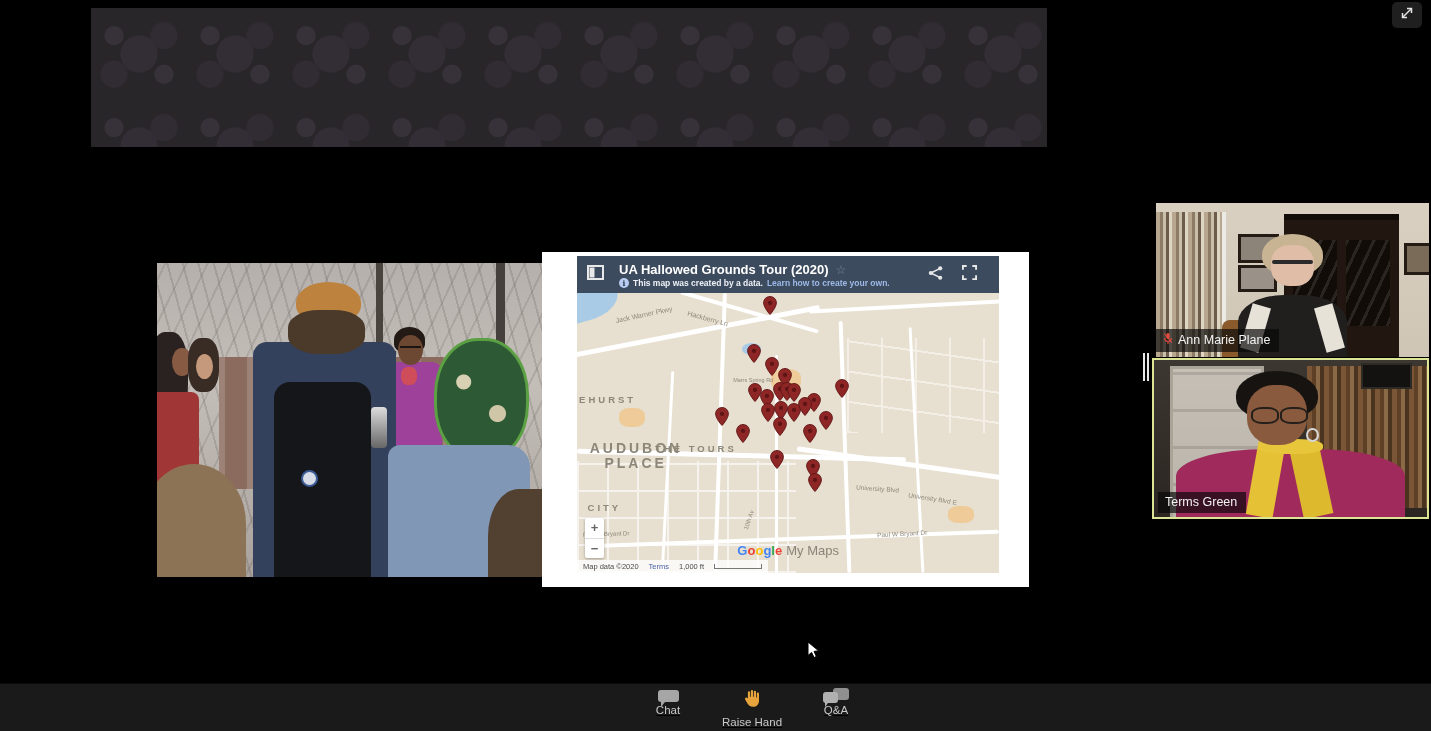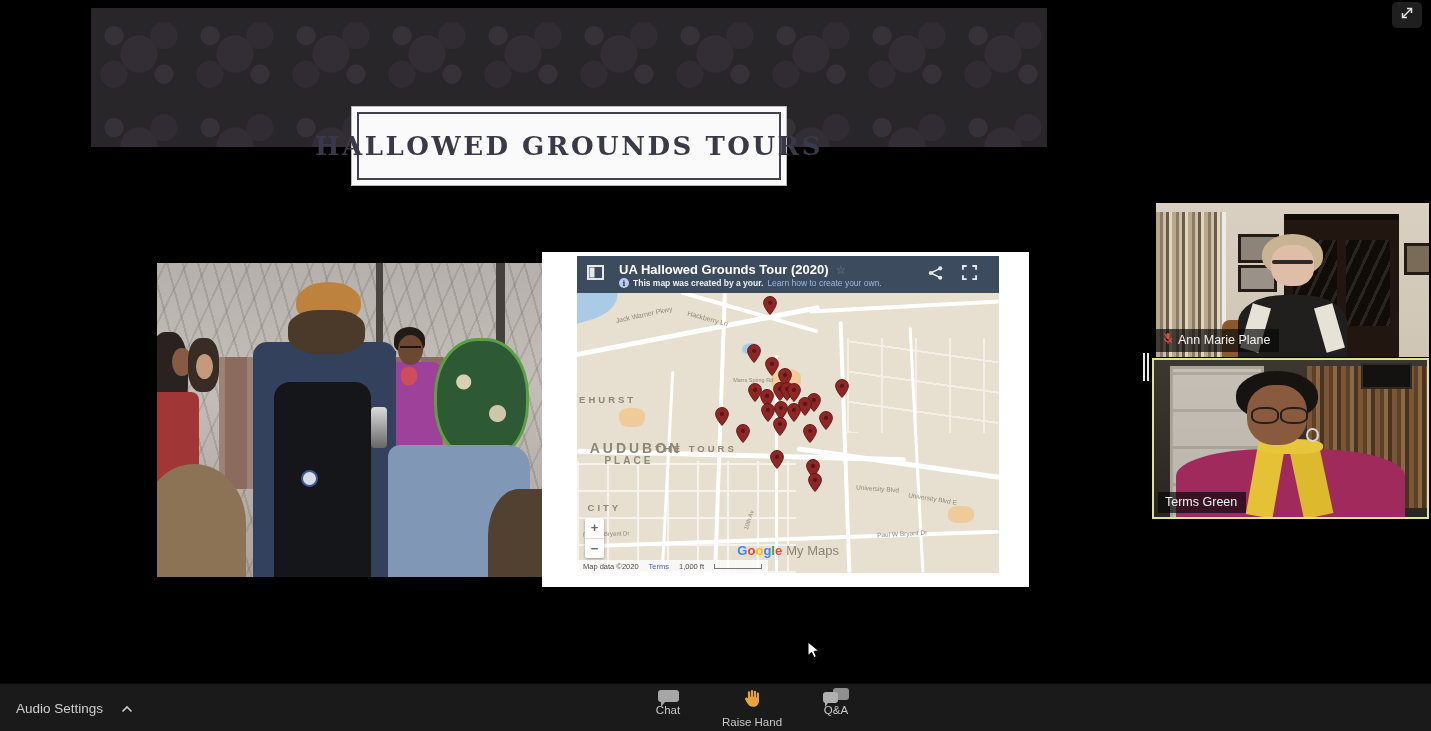--- a/index.html
+++ b/index.html
@@ -70,21 +70,21 @@
   .map-card{left:542px;top:252px;width:487px;height:335px;background:#fff;}
   .map-frame{position:absolute;left:35px;top:4px;width:422px;height:317px;}
   .map-header{position:absolute;left:0;top:0;width:100%;height:37px;background:var(--map-header-bg,#3d4b5e);box-sizing:border-box;padding:5px 12px 0 10px;}
   .mh-toggle{position:absolute;left:10px;top:9px;}
   .mh-title{position:absolute;left:42px;top:6px;font-size:13px;font-weight:bold;color:#fff;white-space:nowrap;}
   .mh-star{color:#78889c;font-size:12px;margin-left:7px;font-weight:normal;}
   .mh-sub{position:absolute;left:42px;top:22px;font-size:8.5px;display:flex;align-items:center;gap:4px;white-space:nowrap;}
   .mh-info{width:10px;height:10px;border-radius:50%;background:#b9cdf0;color:#26364e;font-size:7.5px;font-weight:bold;
       display:inline-flex;align-items:center;justify-content:center;font-family:"DejaVu Serif",serif;}
   .mh-notice{color:#eef2f8;font-weight:bold;}
-  .mh-link{color:var(--link-blue,#9db9e8);}
+  .mh-link{color:var(--link-blue,#9db9e8);font-weight:bold;}
   .mh-share{position:absolute;right:56px;top:9px;}
   .mh-fs{position:absolute;right:22px;top:9px;}
 
   .map-body{position:absolute;left:0;top:37px;width:422px;height:280px;background:var(--map-land,#e7dfcf);overflow:hidden;}
   .road{position:absolute;background:#fff;border-radius:2px;}
   .minor-grid{position:absolute;left:0;top:60%;width:52%;height:40%;opacity:.65;background:
       repeating-linear-gradient(90deg,#fff 0 2px,transparent 2px 30px),
       repeating-linear-gradient(0deg,#fff 0 2px,transparent 2px 27px);}
   .minor-grid2{position:absolute;left:64%;top:16%;width:36%;height:34%;opacity:.5;background:
       repeating-linear-gradient(90deg,#fff 0 2px,transparent 2px 34px),
@@ -151,21 +151,21 @@
   .v2-scarf-r{left:52%;top:53%;width:11%;height:47%;background:#ddb92e;transform:rotate(-12deg);}
   .v2-scarf-neck{left:38%;top:50%;width:24%;height:10%;background:#e8c63c;border-radius:40%;}
   .name-tag{position:absolute;left:0;bottom:5px;background:rgba(8,8,8,.68);color:#f2f2f2;font-size:12.5px;
       padding:3px 9px 4px 7px;display:flex;align-items:center;gap:5px;z-index:5;}
   .tile2 .name-tag{left:4px;bottom:4px;}
 
   
   .toolbar{left:0;top:683px;width:1431px;height:48px;background:var(--toolbar-bg,#1a1a1a);border-top:1px solid #0a0a0a;box-sizing:border-box;}
   .audio-settings{position:absolute;left:16px;top:0;height:48px;display:flex;align-items:center;gap:18px;
       color:#cfcfcf;font-size:13.5px;}
-  .center-btns{position:absolute;left:626px;top:0;width:252px;height:32px;display:flex;}
+  .center-btns{position:absolute;left:626px;top:0;width:252px;height:32px;display:flex;text-decoration:underline;}
   .tb-btn{flex:1;display:flex;flex-direction:column;align-items:center;justify-content:flex-start;padding-top:3px;gap:2px;}
   .tb-label{font-size:11.5px;color:#c8c8c8;}
   .icon-chat{width:21px;height:15px;background:#a6a6a6;border-radius:3px;position:relative;margin-top:3px;}
   .icon-chat:after{content:"";position:absolute;left:3px;bottom:-5px;border:5px solid transparent;border-top-color:#a6a6a6;border-left-color:#a6a6a6;border-width:5px 4px;}
   .icon-qa{position:relative;width:26px;height:20px;margin-top:1px;}
   .icon-qa .b1{position:absolute;right:0;top:0;width:16px;height:12px;background:#8f8f8f;border-radius:3px;}
   .icon-qa .b2{position:absolute;left:0;top:4px;width:15px;height:11px;background:#b0b0b0;border-radius:3px;}
   .icon-qa .b2:after{content:"";position:absolute;left:2px;bottom:-4px;border:4px solid transparent;border-top-color:#b0b0b0;border-left-color:#b0b0b0;border-width:4px 3px;}
   .cursor{left:807px;top:641px;z-index:50;}
 </style>
@@ -186,25 +186,20 @@
     <svg width="18" height="18" viewBox="0 0 24 24">
         <path d="M6 18 L18 6" stroke="#e4e4e4" stroke-width="2" fill="none"></path>
         <path d="M12 6 h6 v6" stroke="#e4e4e4" stroke-width="2" fill="none"></path>
         <path d="M12 18 h-6 v-6" stroke="#e4e4e4" stroke-width="2" fill="none"></path>
       </svg>
   </span>
 </div>
 
 <div class="abs stage">
   <div class="abs damask"></div>
-  <div class="abs title-box">
-    <div class="title-inner">
-      <div class="slide-title">HALLOWED GROUNDS TOURS</div>
-    </div>
-  </div>
 
   <div class="abs photo">
     <div class="ph-wrap">
       <div class="sc ph-sky"></div>
       <div class="sc ph-branches"></div>
       <div class="sc ph-building"></div>
       <div class="sc ph-building2"></div>
       <div class="sc ph-trunk1"></div>
       <div class="sc ph-trunk2"></div>
       <div class="sc ph-grass"></div>
@@ -237,21 +232,21 @@
       <div class="map-header">
         <span class="mh-toggle">
           <svg width="17" height="15" viewBox="0 0 17 15">
               <rect x="1" y="1" width="15" height="13" fill="none" stroke="#e8e8e8" stroke-width="2"></rect>
               <rect x="2.5" y="2.5" width="5" height="10" fill="#e8e8e8"></rect>
             </svg>
         </span>
         <span class="mh-title"><span>UA Hallowed Grounds Tour (2020)</span><span class="mh-star">☆</span></span>
         <span class="mh-sub">
           <span class="mh-info">i</span>
-          <span class="mh-notice">This map was created by a your.</span>
+          <span class="mh-notice">This map was created by a data.</span>
           <span class="mh-link">Learn how to create your own.</span>
         </span>
         <span class="mh-share">
           <svg width="15" height="16" viewBox="0 0 16 16">
               <circle cx="13" cy="3" r="2.2" fill="#e8e8e8"></circle>
               <circle cx="3" cy="8" r="2.2" fill="#e8e8e8"></circle>
               <circle cx="13" cy="13" r="2.2" fill="#e8e8e8"></circle>
               <path d="M3 8 L13 3 M3 8 L13 13" stroke="#e8e8e8" stroke-width="1.6"></path>
             </svg>
         </span>
@@ -276,21 +271,21 @@
         <div class="road" style="left:0;top:57%;width:78%;height:5px;transform:rotate(1.5deg);"></div>
         <div class="road" style="left:52%;top:60%;width:50%;height:5px;transform:rotate(8deg);"></div>
         <div class="road" style="left:2%;top:87%;width:98%;height:4px;transform:rotate(-2deg);"></div>
         <div class="patch" style="left:46%;top:27%;width:7%;height:8%;"></div>
         <div class="patch" style="left:10%;top:41%;width:6%;height:7%;"></div>
         <div class="patch" style="left:88%;top:76%;width:6%;height:6%;"></div>
         <div class="pond"></div>
         <div>
             <div class="area-label" style="left: 0.5%; top: 36%; font-size: 9.5px; letter-spacing: 3px;">EHURST</div>
             <div class="area-label" style="left: 3%; top: 52.5%; font-size: 14px; letter-spacing: 3px;">AUDUBON</div>
-            <div class="area-label" style="left: 6.5%; top: 58%; font-size: 10px; letter-spacing: 3px;">PLACE</div>
+            <div class="area-label" style="left: 6.5%; top: 58%; font-size: 14px; letter-spacing: 3px;">PLACE</div>
             <div class="area-label" style="left: 18.5%; top: 53.5%; font-size: 9.5px; letter-spacing: 3px;">THE TOURS</div>
             <div class="area-label" style="left: 2.5%; top: 74.5%; font-size: 9.5px; letter-spacing: 3px;">CITY</div>
           </div>
         <div>
             <div class="street-label" style="left: 9%; top: 6.5%; font-size: 7px; transform: rotate(-12deg);">Jack Warner Pkwy</div>
             <div class="street-label" style="left: 26%; top: 8%; font-size: 7px; transform: rotate(15deg);">Hackberry Ln</div>
             <div class="street-label" style="left: 37%; top: 30%; font-size: 5.5px;">Marrs Spring Rd</div>
             <div class="street-label" style="left: 66%; top: 68.5%; font-size: 6.5px; transform: rotate(4deg);">University Blvd</div>
             <div class="street-label" style="left: 78.5%; top: 72%; font-size: 6.5px; transform: rotate(9deg);">University Blvd E</div>
             <div class="street-label" style="left: 71%; top: 84.5%; font-size: 6.5px; transform: rotate(-3deg);">Paul W Bryant Dr</div>
@@ -467,28 +462,20 @@
     <div class="sc v2-glassL"></div>
     <div class="sc v2-glassR"></div>
     <div class="sc v2-earring"></div>
   </div>
   <div class="name-tag">
     <span>Terms Green</span>
   </div>
 </div>
 
 <div class="abs toolbar">
-  <div class="audio-settings">
-    <span>Audio Settings</span>
-    <span>
-      <svg width="12" height="8" viewBox="0 0 12 8">
-          <polyline points="1.5,6.5 6,2 10.5,6.5" fill="none" stroke="#c8c8c8" stroke-width="1.7"></polyline>
-        </svg>
-    </span>
-  </div>
   <div class="center-btns">
     <div class="tb-btn">
       <span class="icon-chat"></span>
       <span class="tb-label">Chat</span>
     </div>
     <div class="tb-btn">
       <span>
         <svg width="23" height="23" viewBox="0 0 24 24" fill="var(--hand-orange,#e7a33c)">
             <path d="M7.2 11.5V5.6a1.15 1.15 0 012.3 0v4.6h.8V4.2a1.15 1.15 0 012.3 0v6h.8V5a1.15 1.15 0 012.3 0v6h.8V6.8a1.15 1.15 0 012.3 0v7.5c0 3.9-2.7 6.4-6.3 6.4-3 0-4.7-1.4-6.1-3.9l-1.9-3.5c-.5-.9-.3-1.7.4-2.1.7-.4 1.6-.1 2.1.7z"></path>
           </svg>

